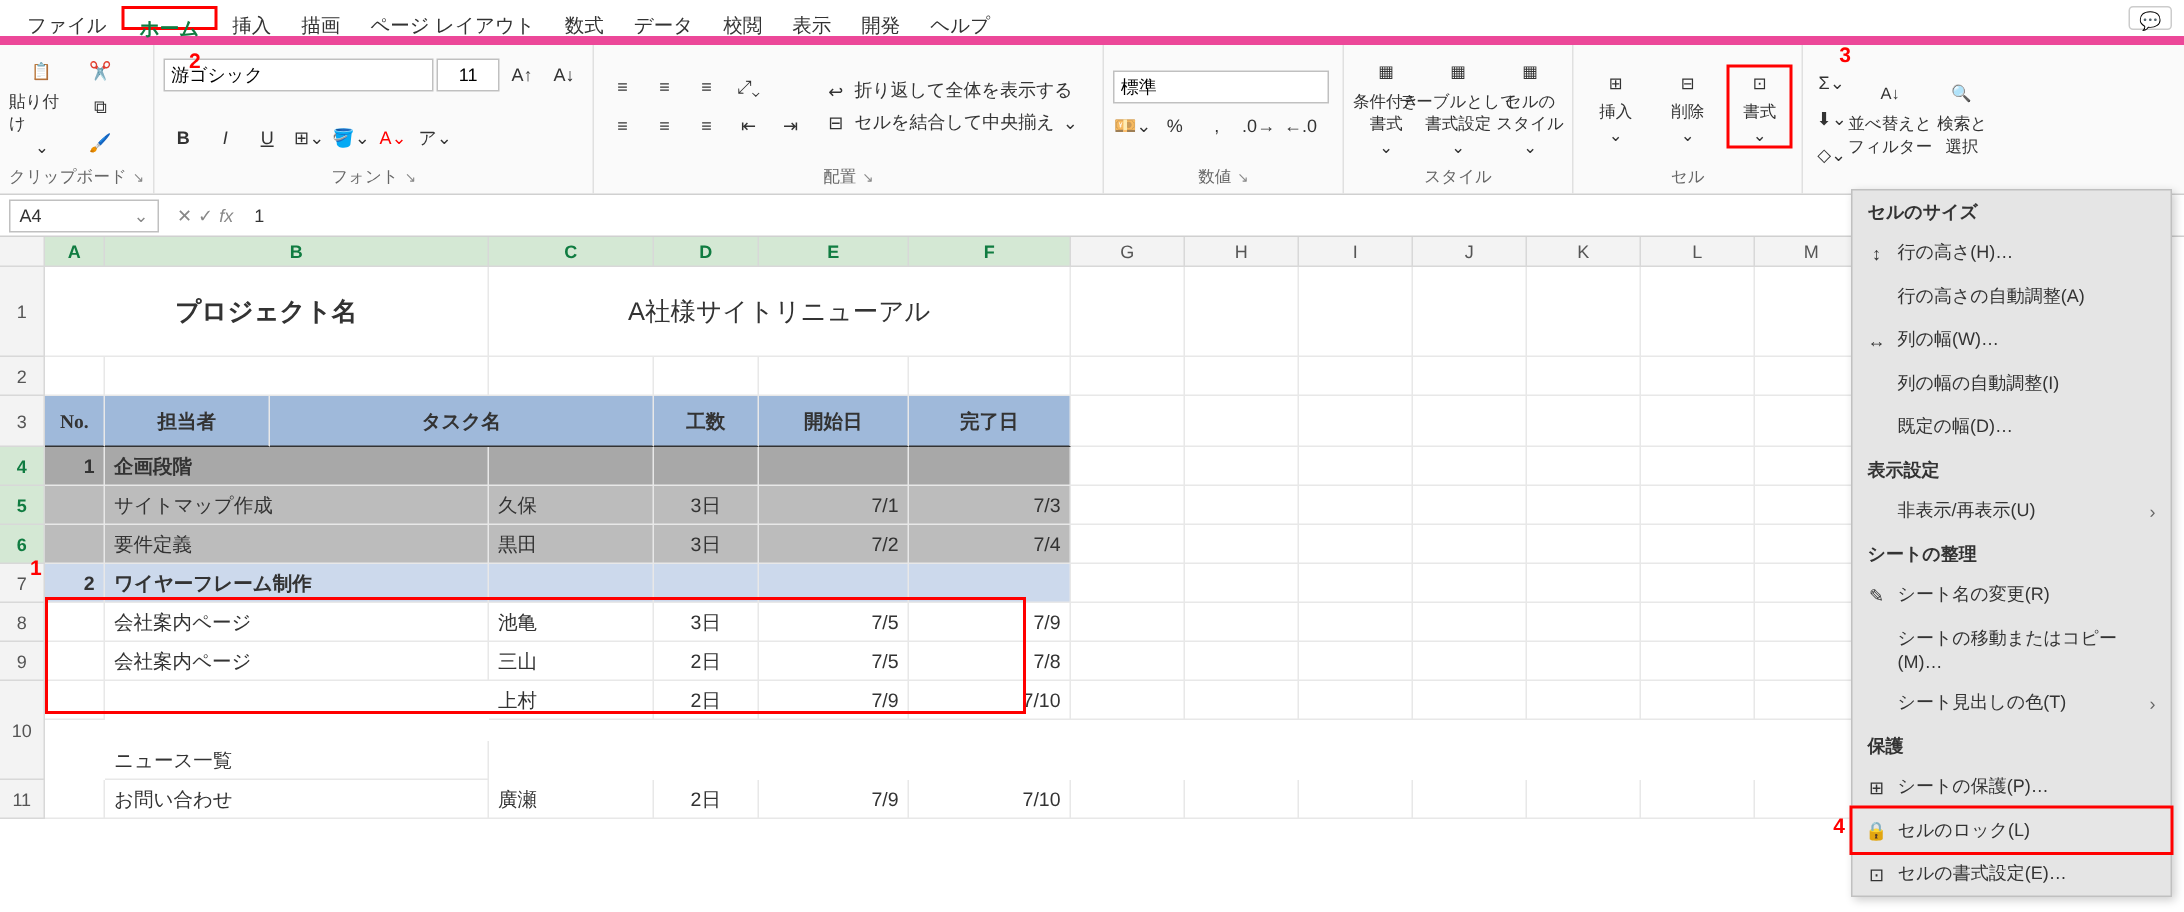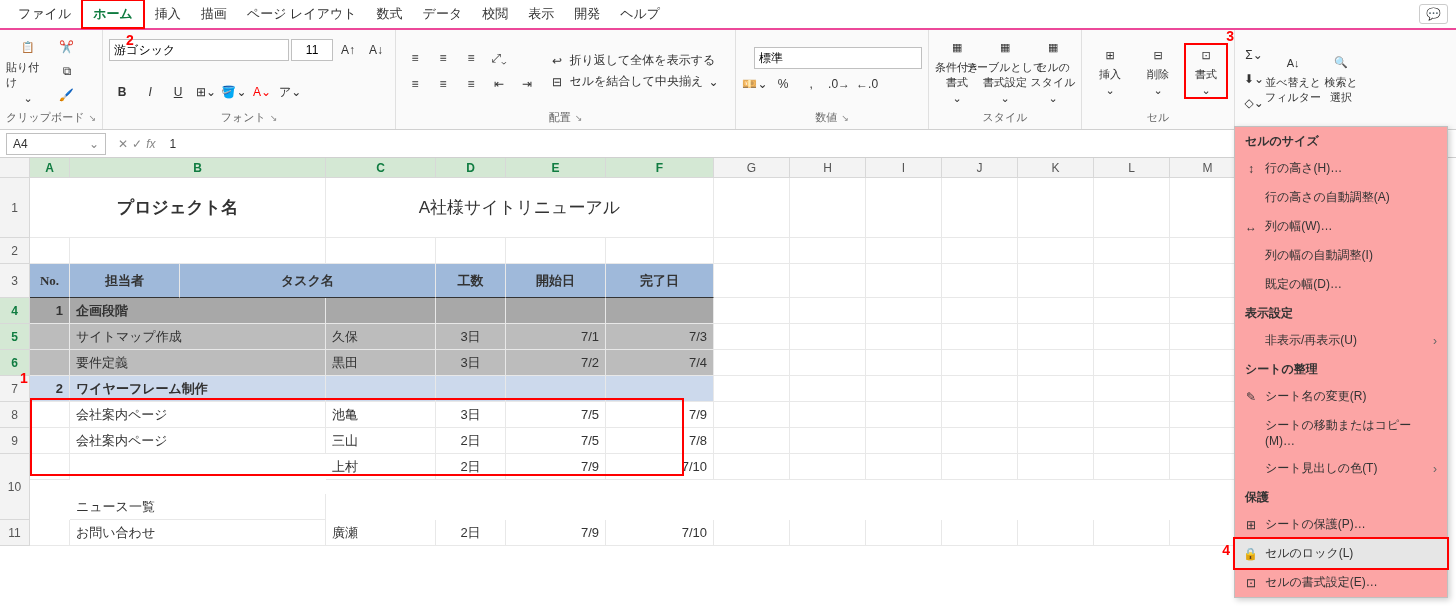--- a/index.html
+++ b/index.html
@@ -1,19 +1,19 @@
 <!DOCTYPE html>
 <html><head>
 <meta charset="utf-8">
 <style>
 * { margin: 0; padding: 0; box-sizing: border-box; font-family: "Yu Gothic", "Meiryo", sans-serif; }
 body { background: #fff; font-size: 12px; color: #333; width: 1456px; height: 608px; overflow: hidden; position: relative; }
 
 
-.menubar { display: flex; align-items: center; height: 30px; padding: 4px 8px; border-bottom: 2px solid #ec4899; }
+.menubar { display: flex; height: 30px; padding: 4px 8px; border-bottom: 6px solid #ec4899; }
 .menubar .item { padding: 4px 10px; cursor: pointer; font-size: 13px; }
 .menubar .item.active { border: 2px solid red; color: #107c41; font-weight: bold; }
 .menubar .spacer { flex: 1; }
 .menubar .share { border: 1px solid #ccc; padding: 2px 6px; border-radius: 3px; }
 
 
 .ribbon { display: flex; height: 100px; border-bottom: 1px solid #d0d0d0; background: #fafafa; position: relative; }
 .group { display: flex; flex-direction: column; padding: 4px 6px; border-right: 1px solid #e0e0e0; }
 .group-body { flex: 1; display: flex; align-items: center; gap: 4px; }
 .group-label { text-align: center; font-size: 11px; color: #666; padding-top: 2px; display: flex; justify-content: center; align-items: center; gap: 4px; }
@@ -47,21 +47,21 @@
 .cell.subhdr { background: #9fb9da; font-weight: bold; border-bottom: 1px solid #333; }
 .cell.subhdr.center { justify-content: center; font-family: Liberation Serif, serif; }
 .cell.phase { background: #ccd9ec; font-weight: bold; }
 .cell.right { justify-content: flex-end; }
 .cell.center { justify-content: center; }
 .cell.sel { background: #bcbcbc; }
 .cell.sel.phase { background: #a8a8a8; }
 .selborder { position: absolute; border: 2px solid red; pointer-events: none; z-index: 50; }
 
 
-.dropdown { position: absolute; right: 8px; top: 126px; width: 214px; background: #fca5a5; border: 1px solid #c0c0c0; box-shadow: 2px 2px 6px rgba(0,0,0,0.2); z-index: 200; font-size: 12px; }
+.dropdown { position: absolute; right: 8px; top: 126px; width: 214px; background: #e5e5e5; border: 1px solid #c0c0c0; box-shadow: 2px 2px 6px rgba(0,0,0,0.2); z-index: 200; font-size: 12px; }
 .dropdown .sect { padding: 6px 10px 4px; font-weight: bold; font-size: 12px; color: #333; }
 .dropdown .mitem { padding: 6px 10px 6px 30px; cursor: pointer; display: flex; align-items: center; justify-content: space-between; position: relative; }
 .dropdown .mitem .micon { position: absolute; left: 8px; width: 16px; text-align: center; }
 .dropdown .mitem.hl { background: #e6e6e6; border: 2px solid red; margin: -2px; }
 .dropdown .arrow { color: #666; }
 </style>
 </head>
 <body>
 
 <div class="menubar">
@@ -159,21 +159,21 @@
     </div>
     <div class="group-label">
         <span>配置</span>
         <span class="launcher">↘</span>
       </div>
   </div>
 
   <div class="group" style="min-width:160px">
     <div class="group-body">
       <div class="col" style="gap:4px">
-        <input class="fontname" style="width: 168px; margin-left: 12px;" value="標準">
+        <input class="fontname" style="width: 144px;" value="標準">
         <div class="row">
           <span class="smallbtn">💴⌄</span>
           <span class="smallbtn">%</span>
           <span class="smallbtn">,</span>
           <span class="smallbtn">.0→</span>
           <span class="smallbtn">←.0</span>
         </div>
       </div>
     </div>
     <div class="group-label">

